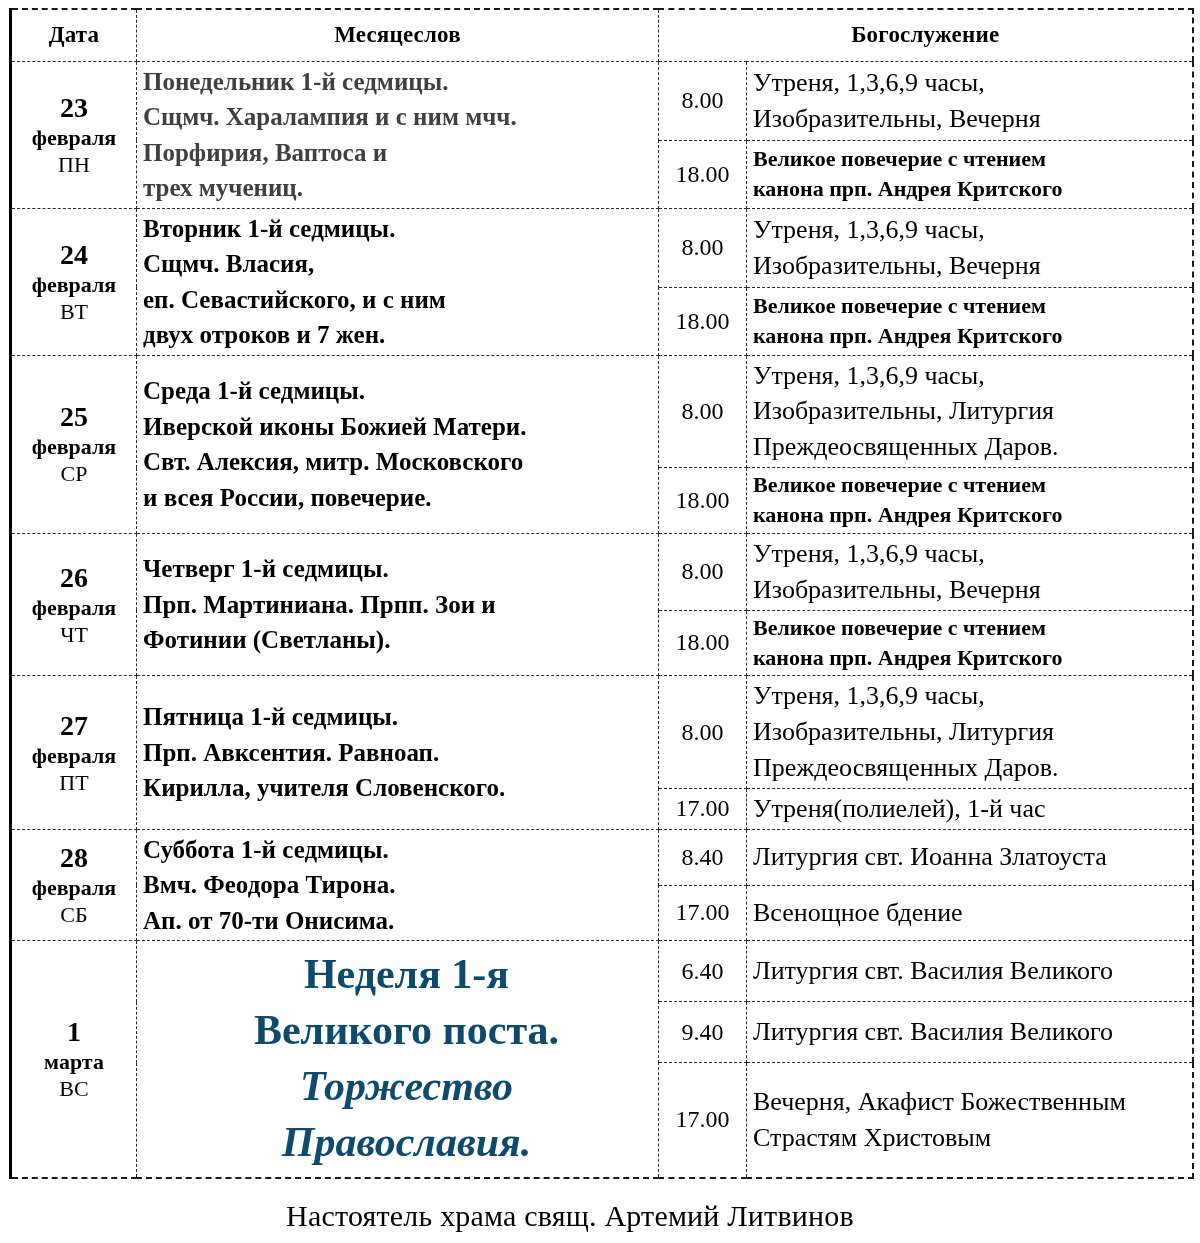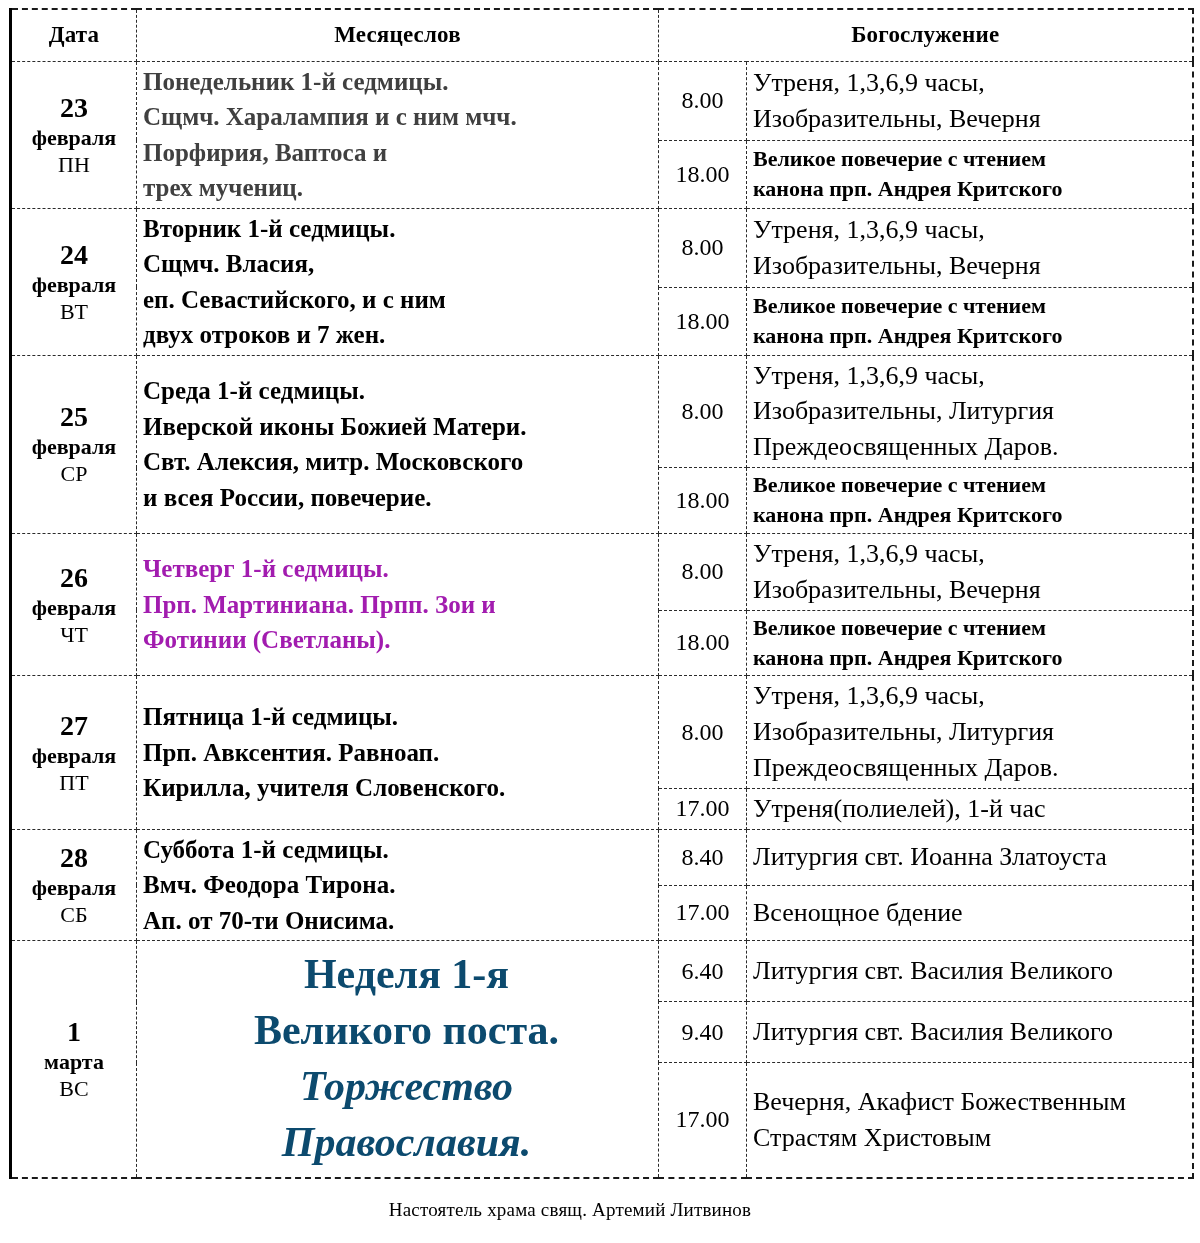--- a/index.html
+++ b/index.html
@@ -124,21 +124,21 @@
   td.serv-cell .line { display: block; white-space: nowrap; }
   td.serv-cell.bold {
     font-weight: bold;
     font-size: 22px;
   }
 
   
   .footer {
     width: 1140px;
     text-align: center;
-    font-size: 19px;
+    font-size: 30px;
     font-weight: normal;
     padding-top: 20px;
     letter-spacing: 0.2px;
   }
 </style>
 </head>
 <body>
 
 <div class="sheet">
 
@@ -234,21 +234,21 @@
             <span class="line">Великое повечерие с чтением</span>
             <span class="line">канона прп. Андрея Критского</span>
           </td>
         </tr>
         <tr>
           <td class="date-cell" rowspan="2">
             <span class="date-day">26</span>
             <span class="date-month">февраля</span>
             <span class="date-dow">ЧТ</span>
           </td>
-          <td class="month-cell" rowspan="2" style="color: #a21caf; margin-left: 20px;">
+          <td class="month-cell" rowspan="2" style="color: #000000; margin-left: 20px;">
             <span class="line">Четверг 1-й седмицы.</span>
             <span class="line">Прп. Мартиниана. Прпп. Зои и</span>
             <span class="line">Фотинии (Светланы).</span>
           </td>
           <td class="time-cell">8.00</td>
           <td class="serv-cell">
             <span class="line">Утреня, 1,3,6,9 часы,</span>
             <span class="line">Изобразительны, Вечерня</span>
           </td>
         </tr>

